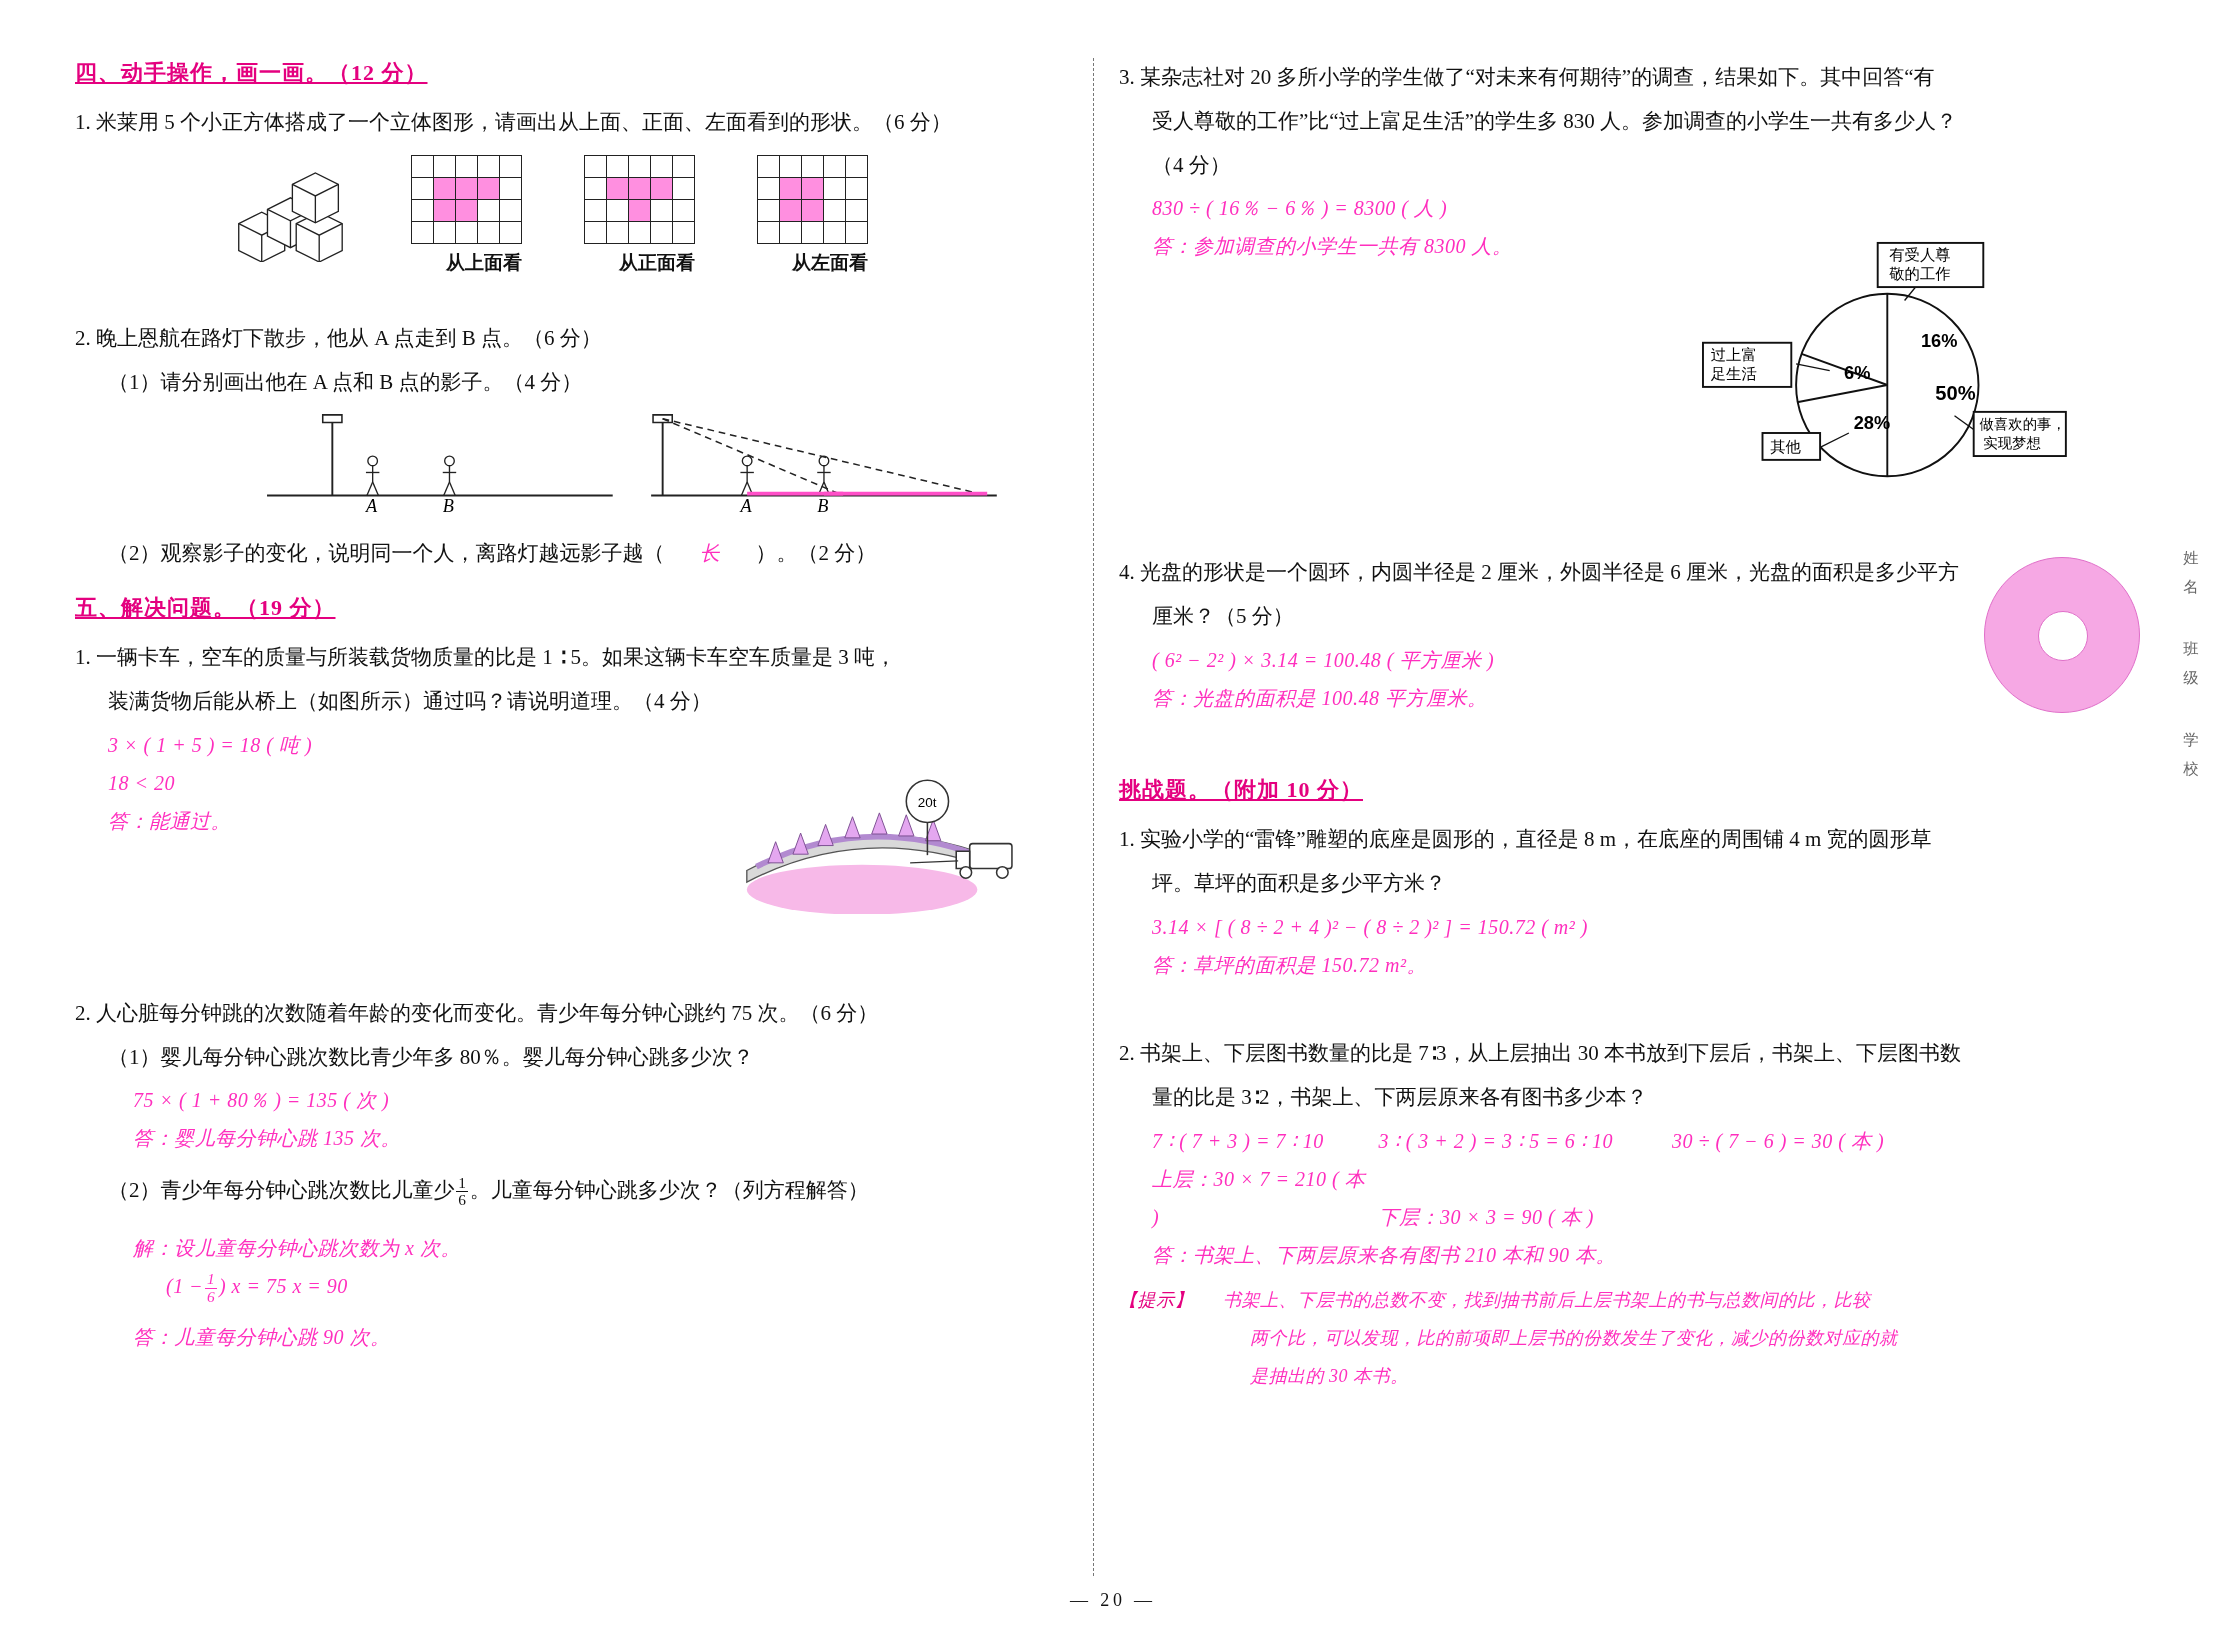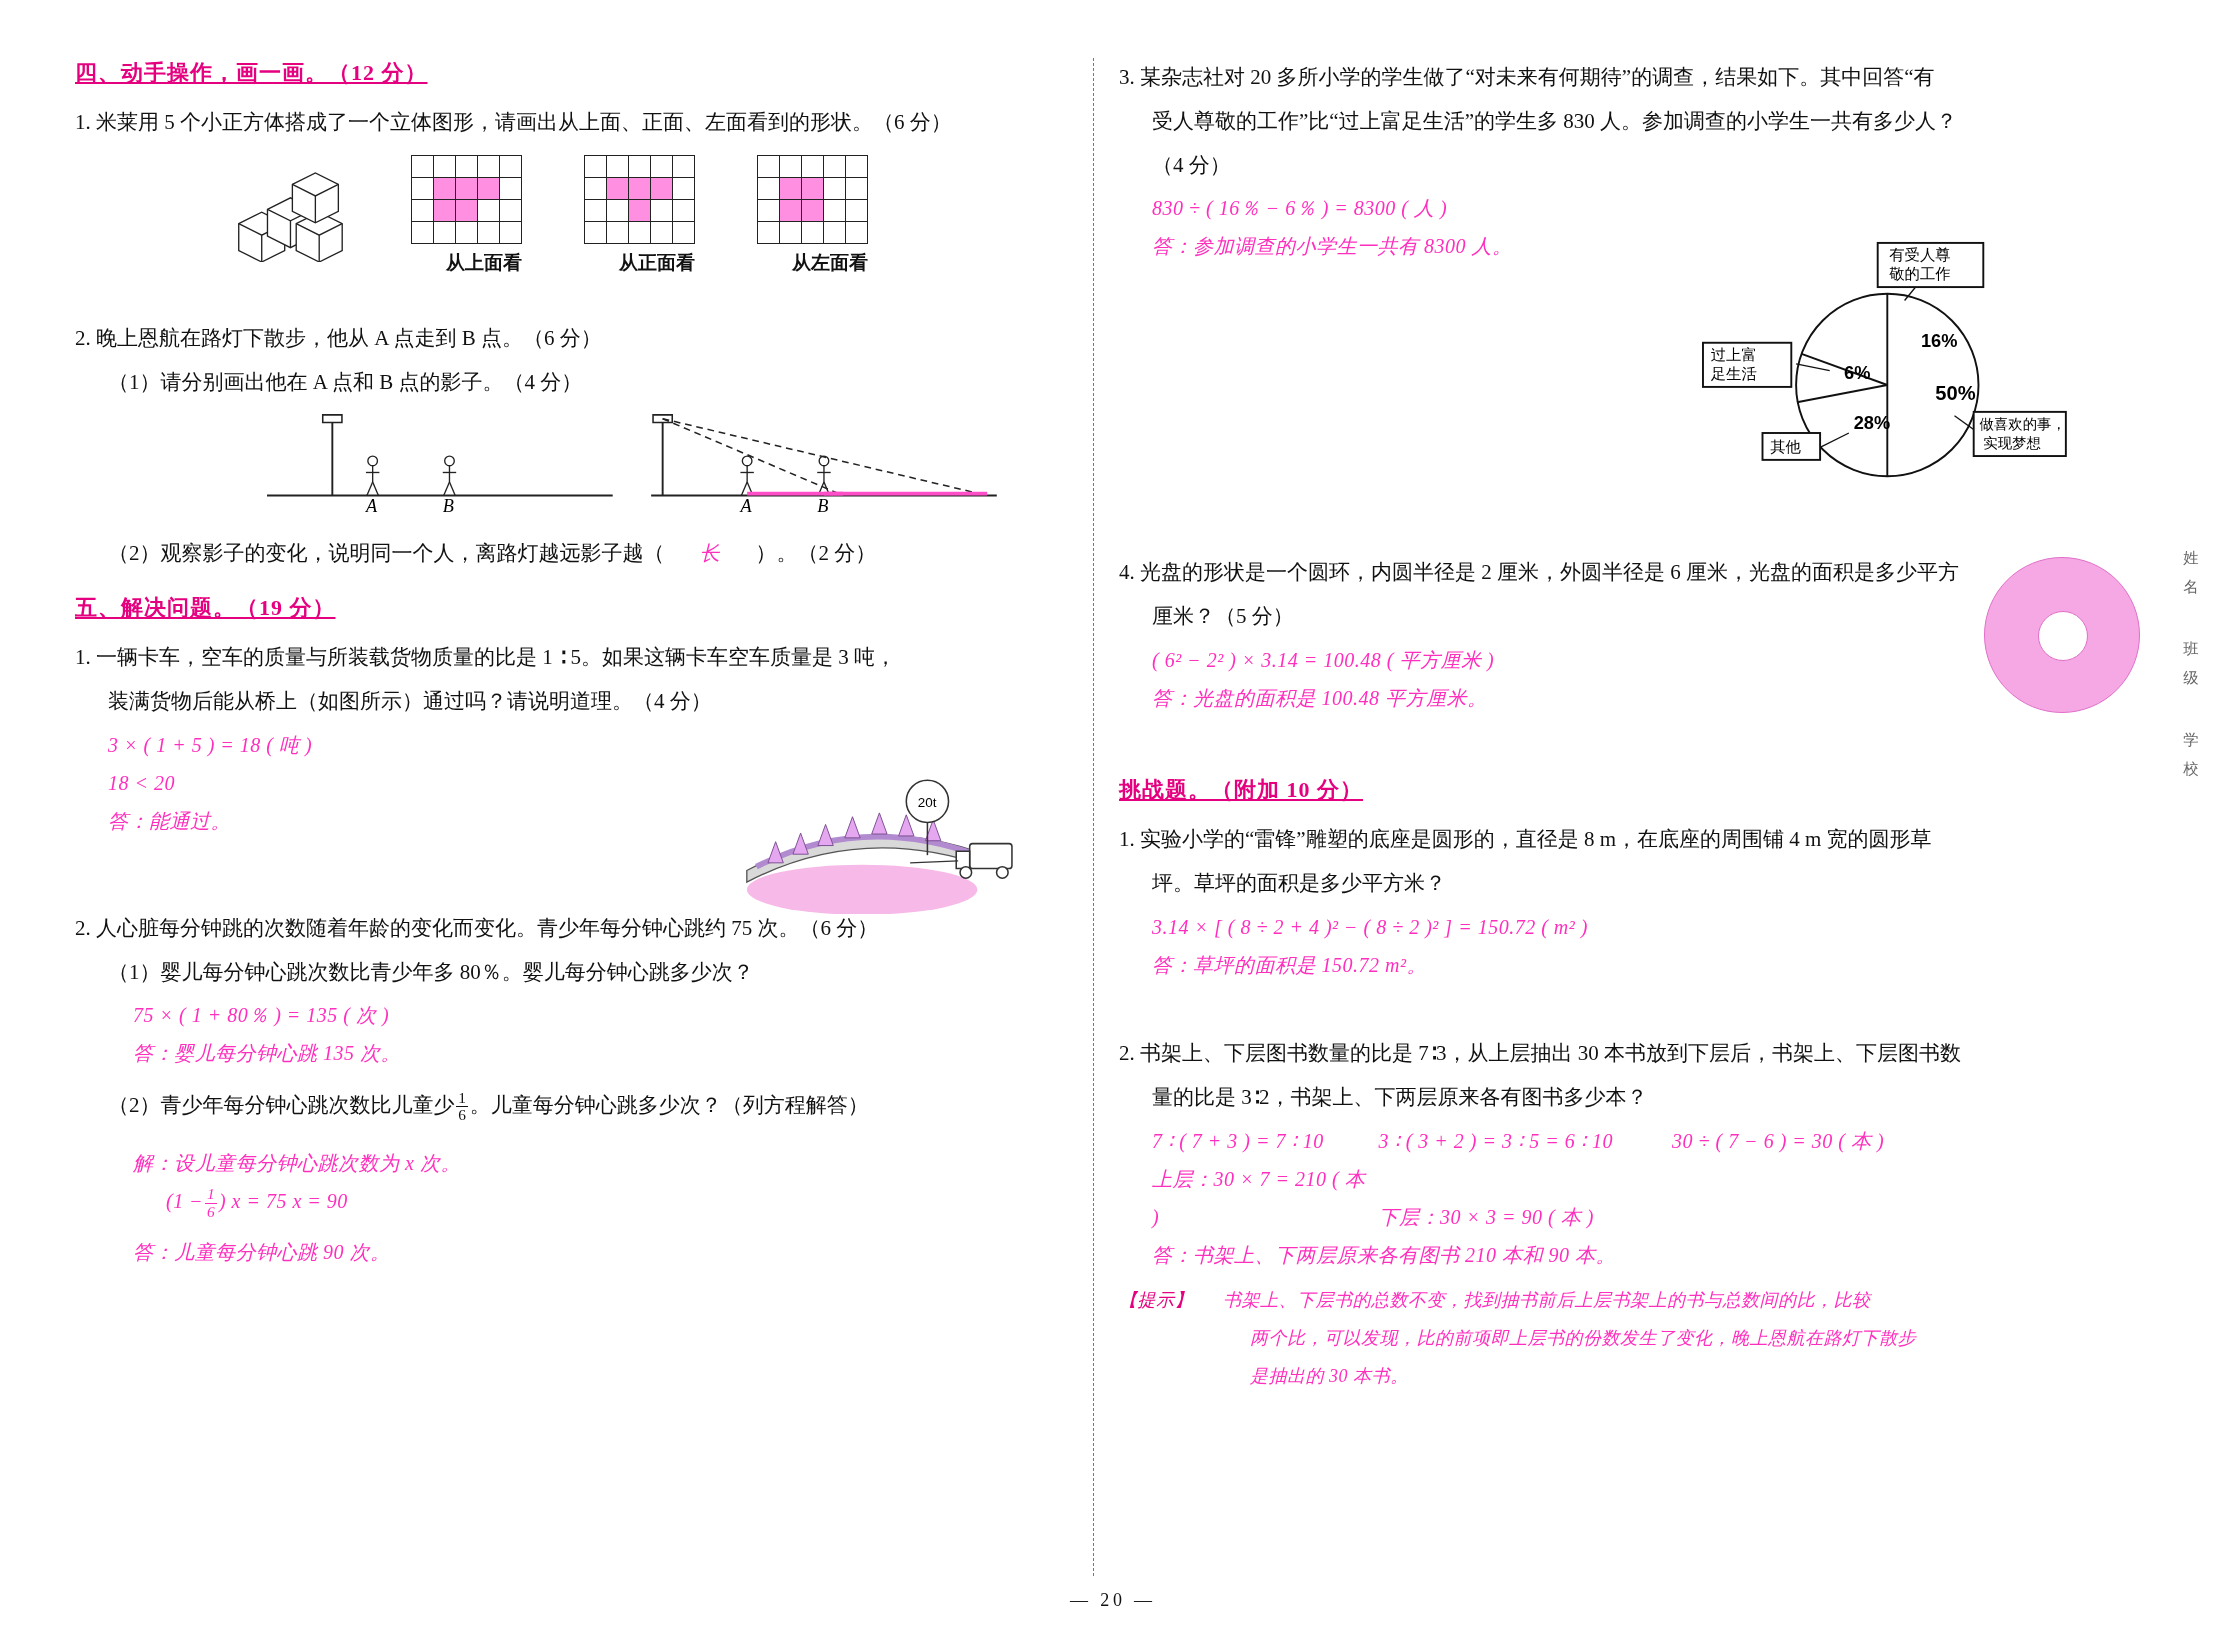--- a/index.html
+++ b/index.html
@@ -378,21 +378,21 @@
             <rect x="262" y="92" width="44" height="26" rx="3"></rect>
             <path d="M248 100 h14 v18 h-14 z"></path>
             <circle cx="258" cy="122" r="6"></circle>
             <circle cx="296" cy="122" r="6"></circle>
           </g>
           <line x1="200" y1="112" x2="250" y2="110" stroke="#333" stroke-width="1.4"></line>
         </svg>
       </div>
     </div>
 
-    <div class="q" style="">2. 人心脏每分钟跳的次数随着年龄的变化而变化。青少年每分钟心跳约 75 次。（6 分）</div>
+    <div class="q" style="margin-top:85px">2. 人心脏每分钟跳的次数随着年龄的变化而变化。青少年每分钟心跳约 75 次。（6 分）</div>
     <div class="q indent">（1）婴儿每分钟心跳次数比青少年多 80％。婴儿每分钟心跳多少次？</div>
     <div class="hand indent2">75 × ( 1 + 80％ ) = 135 ( 次 )</div>
     <div class="hand indent2">答：婴儿每分钟心跳 135 次。</div>
 
     <div class="q indent" style="margin-top:13.4px">
       <span>（2）青少年每分钟心跳次数比儿童少</span><span class="frac"><span class="n">1</span><span class="d">6</span></span><span>。儿童每分钟心跳多少次？（列方程解答）</span>
     </div>
     <div class="hand indent2" style="margin-top:20px">解：设儿童每分钟心跳次数为 x 次。</div>
     <div class="hand indent2" style="padding-left:91px">
       <span>(1 −</span><span class="frac"><span class="n">1</span><span class="d">6</span></span><span>) x = 75      x = 90</span>
@@ -466,21 +466,21 @@
     </div>
     <div class="hand indent">
       <span style="display:inline-block;width:221px">上层：30 × 7 = 210 ( 本 )</span>
       <span>下层：30 × 3 = 90 ( 本 )</span>
     </div>
     <div class="hand indent">答：书架上、下两层原来各有图书 210 本和 90 本。</div>
 
     <div class="hand small" style="margin-top:7.7px">
       <span class="tip-label">【提示】</span>
       <span style="margin-left:25px">书架上、下层书的总数不变，找到抽书前后上层书架上的书与总数间的比，比较</span>
-      <div style="padding-left:131px">两个比，可以发现，比的前项即上层书的份数发生了变化，晚上恩航在路灯下散步</div>
+      <div style="padding-left:131px">两个比，可以发现，比的前项即上层书的份数发生了变化，减少的份数对应的就</div>
       <div style="padding-left:131px">是抽出的 30 本书。</div>
     </div>
   </div>
 
   <div class="cd"></div>
 
   <div class="side-marks">姓名            班级            学校</div>
 
   <div class="pagenum">— 20 —</div>
 </div>

